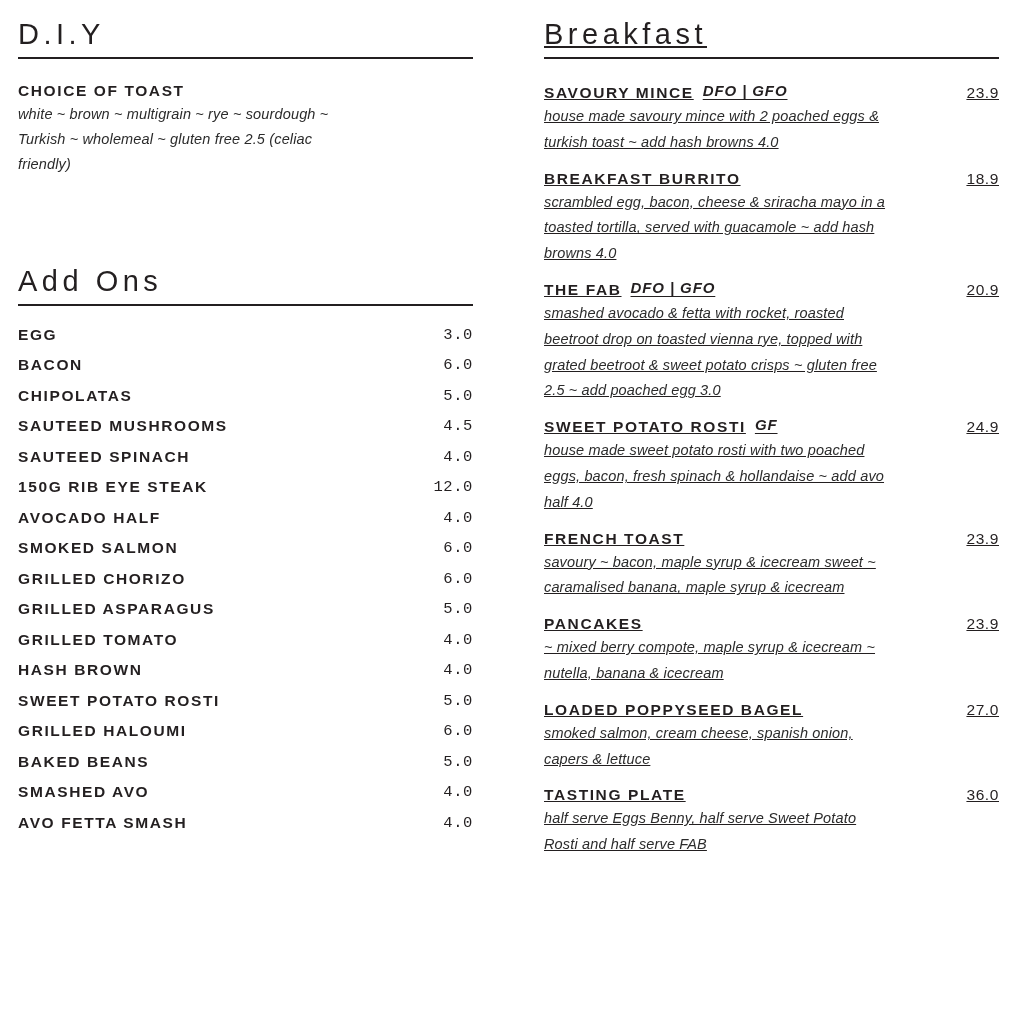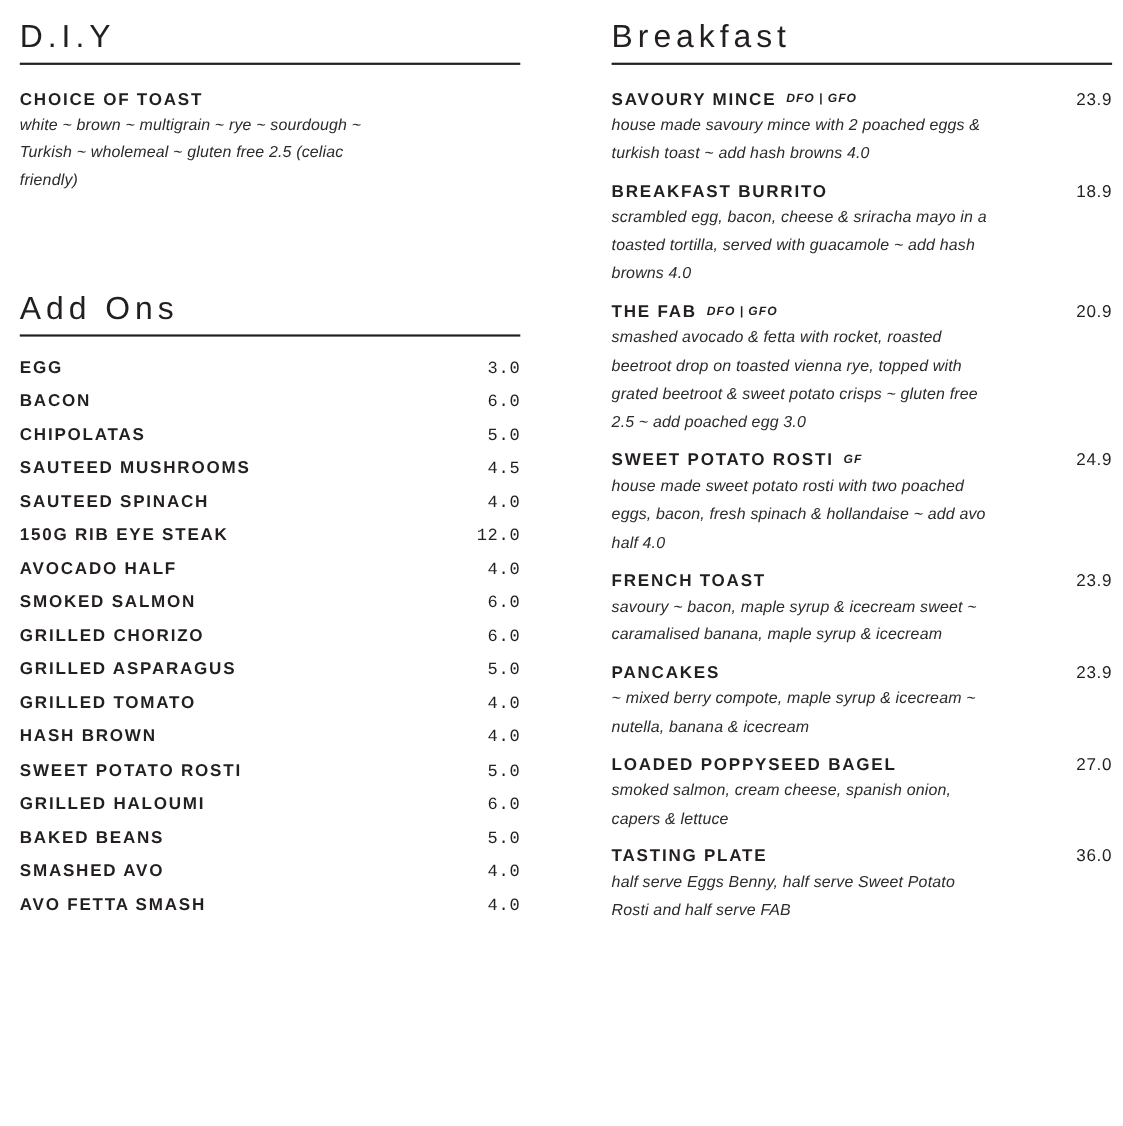--- a/index.html
+++ b/index.html
@@ -22,22 +22,23 @@
   }
   .column {
     position: absolute;
     top: 0;
   }
   .col-left {
     left: 18px;
     width: 455px;
   }
   .col-right {
-    left: 556px;
+    left: 544px;
     width: 455px;
+    text-decoration: underline;
   }
   .section {
     margin-bottom: 0;
   }
   .section-title {
     font-size: 29px;
     font-weight: 400;
     letter-spacing: 4.5px;
     color: #231f20;
     padding-top: 18px;
@@ -58,21 +59,21 @@
   }
   .item-name {
     font-size: 15.5px;
     font-weight: 700;
     letter-spacing: 1.6px;
     text-transform: uppercase;
     color: #231f20;
     line-height: 1.55;
   }
   .tag {
-    font-size: 11px;
+    font-size: 15px;
     font-weight: 700;
     font-style: italic;
     letter-spacing: 0.9px;
     margin-left: 9px;
     vertical-align: 2px;
     color: #231f20;
   }
   .item-price {
     font-size: 15.5px;
     font-weight: 400;

